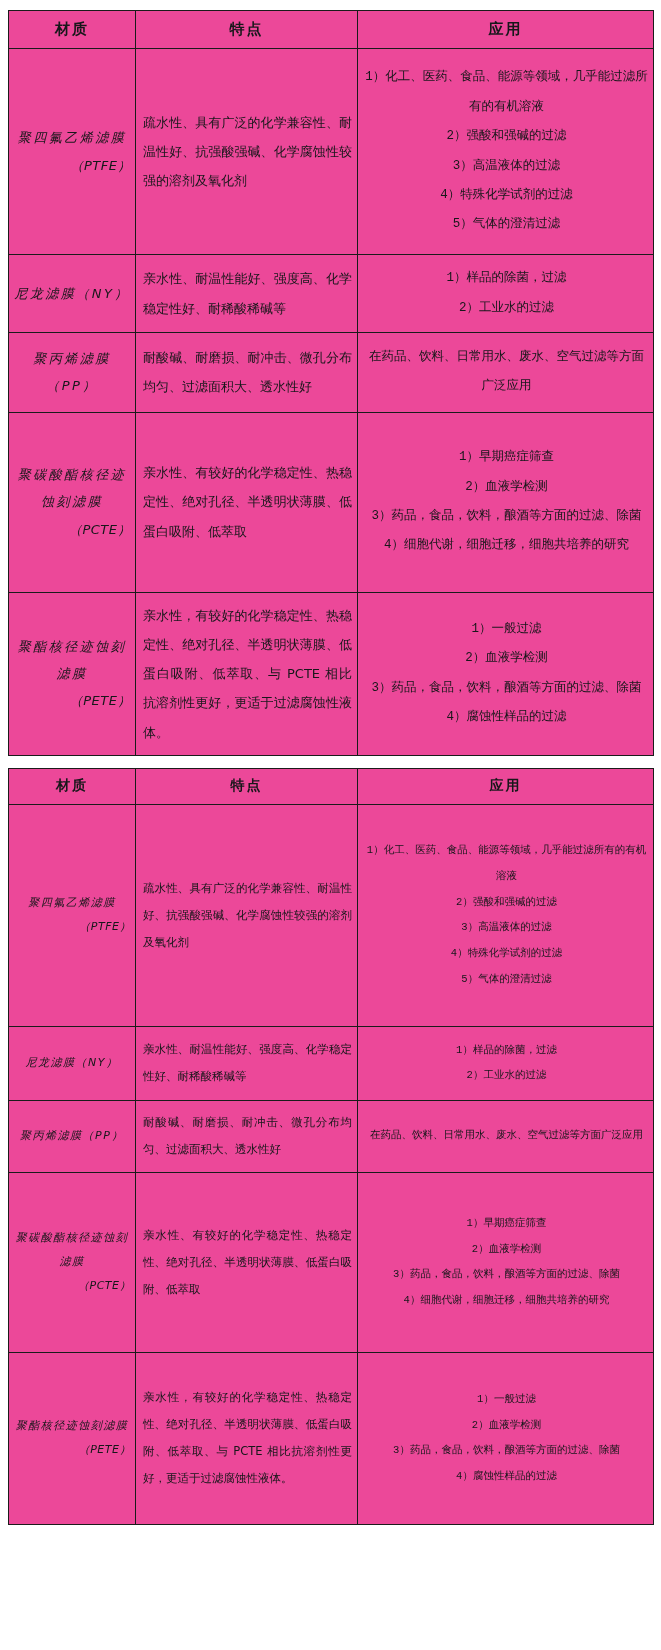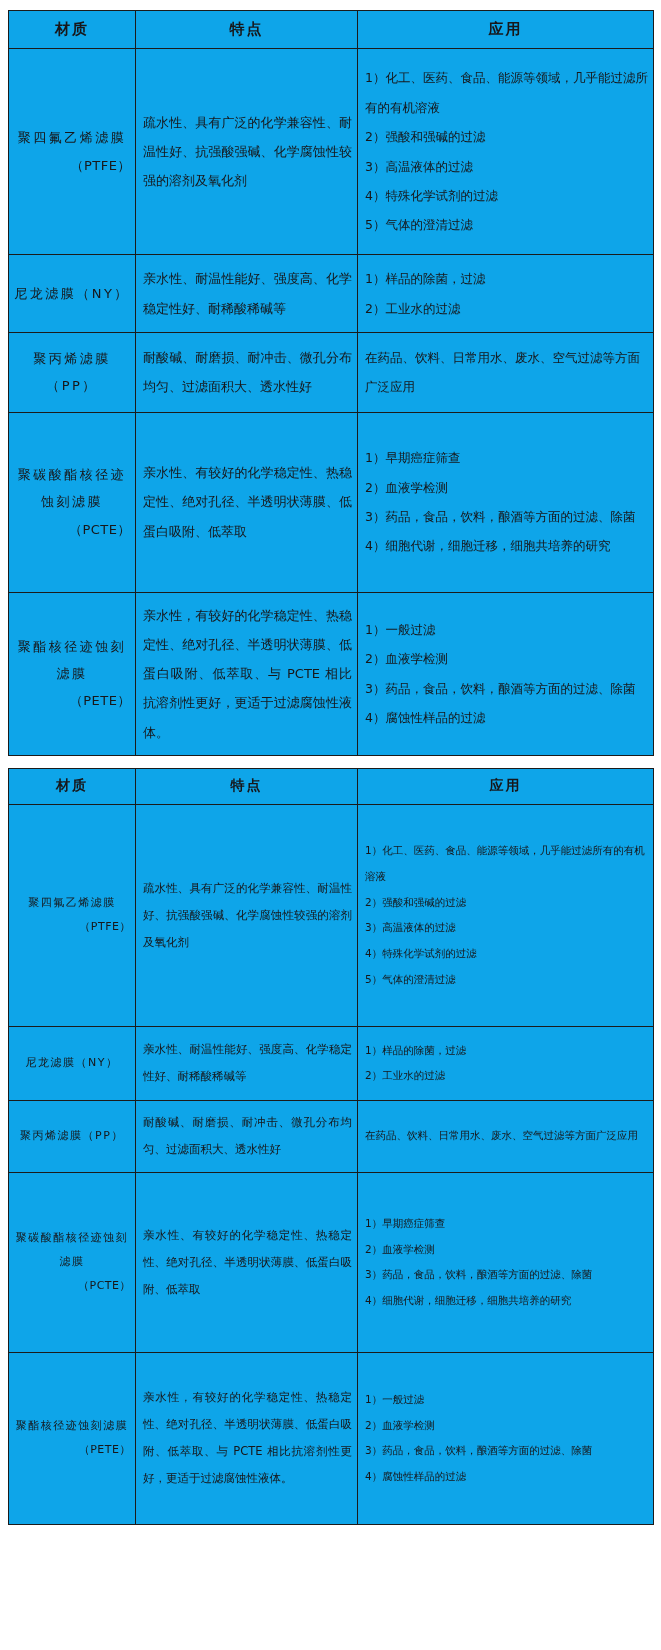--- a/index.html
+++ b/index.html
@@ -26,21 +26,21 @@
     box-sizing: border-box;
     padding: 0 8px;
   }
   .table-block.first { padding-top: 10px; }
   .table-block.second { padding-top: 12px; }
 
   table.membrane-table {
     border-collapse: collapse;
     width: 645px;
     table-layout: fixed;
-    background: #0ea5e9;
+    background: #ec4899;
   }
   table.membrane-table td,
   table.membrane-table th {
     border: 1px solid #1b1b1b;
     vertical-align: middle;
     box-sizing: border-box;
   }
 
   col.c-material { width: 127px; }
   col.c-feature  { width: 222px; }
@@ -51,32 +51,34 @@
     text-align: center;
     font-weight: bold;
     letter-spacing: 2px;
   }
 
   
   .cell-material {
     text-align: center;
     padding: 12px 4px;
     line-height: 1.85;
+    font-style: italic;
   }
   .cell-feature {
     text-align: left;
     padding: 8px 5px 8px 7px;
     line-height: 2.0;
     text-align: justify;
     text-justify: inter-ideograph;
   }
   .cell-app {
-    text-align: left;
+    text-align: center;
     padding: 8px 5px 8px 7px;
     line-height: 2.0;
+    font-family: Liberation Mono, monospace;
   }
   .app-item {
     display: block;
     white-space: normal;
   }
 
   .mat-name { display: block; }
   .mat-abbr { display: block; text-align: right; }
 
   

